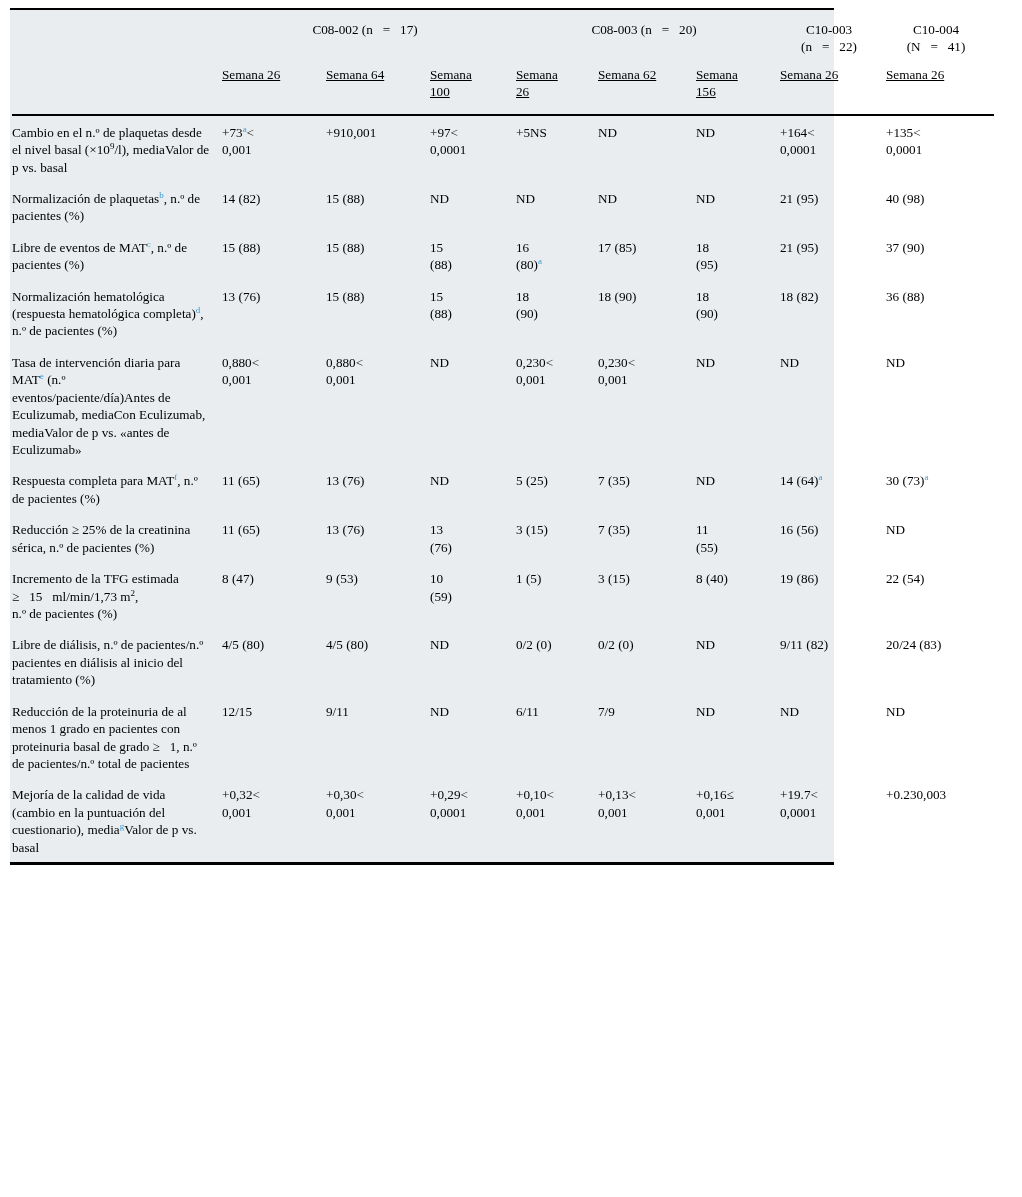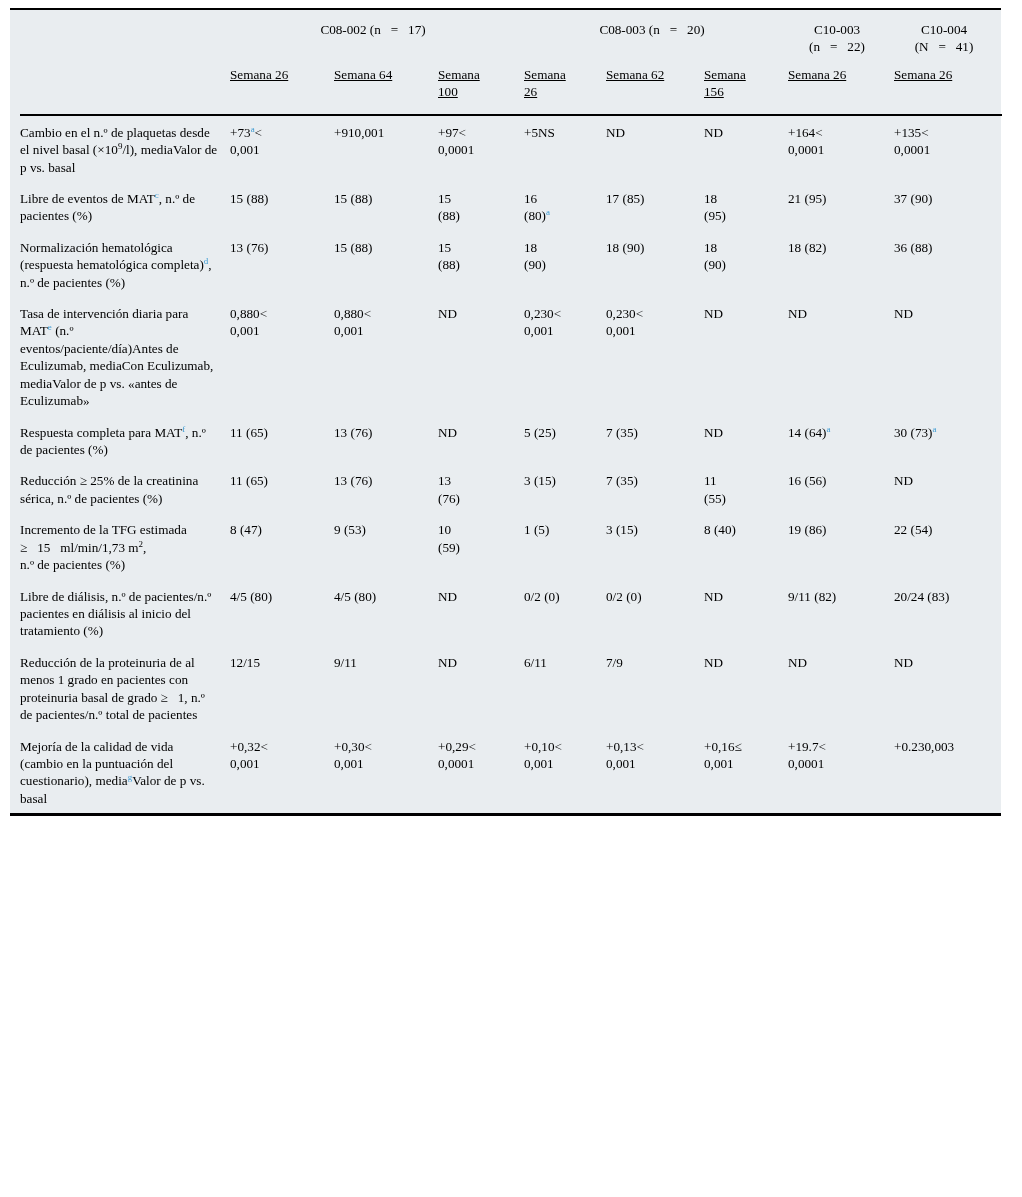--- a/index.html
+++ b/index.html
@@ -4,24 +4,24 @@
 <style>
   html, body {
     margin: 0;
     padding: 0;
     background: #ffffff;
     font-family: "Liberation Serif", "DejaVu Serif", serif;
     color: #000000;
   }
   body { padding: 8px 10px; }
   .wrap {
-    width: 991px;
+    width: 824px;
     box-sizing: border-box;
     background: var(--table-bg, #e9edf0);
-    padding: 0 10px;
+    padding: 0 2px;
     border-top: 2px solid var(--rule, #000);
     border-bottom: 3px solid var(--rule, #000);
   }
   table {
     width: 982px;
     border-collapse: collapse;
     table-layout: fixed;
     font-size: 13.2px;
     line-height: 1.32;
   }
@@ -103,20 +103,31 @@
 0,0001</td>
           <td>+5NS</td>
           <td>ND</td>
           <td>ND</td>
           <td>+164&lt;
 0,0001</td>
           <td>+135&lt;
 0,0001</td>
         </tr>
         <tr>
+          <th>Normalización de plaquetas<sup class="fn">b</sup>, n.º de pacientes (%)</th>
+          <td>14 (82)</td>
+          <td>15 (88)</td>
+          <td>ND</td>
+          <td>ND</td>
+          <td>ND</td>
+          <td>ND</td>
+          <td>21 (95)</td>
+          <td>40 (98)</td>
+        </tr>
+        <tr>
           <th>Libre de eventos de MAT<sup class="fn">c</sup>, n.º de pacientes (%)</th>
           <td>15 (88)</td>
           <td>15 (88)</td>
           <td>15
 (88)</td>
           <td>16
 (80)<sup class="fn">a</sup></td>
           <td>17 (85)</td>
           <td>18
 (95)</td>

